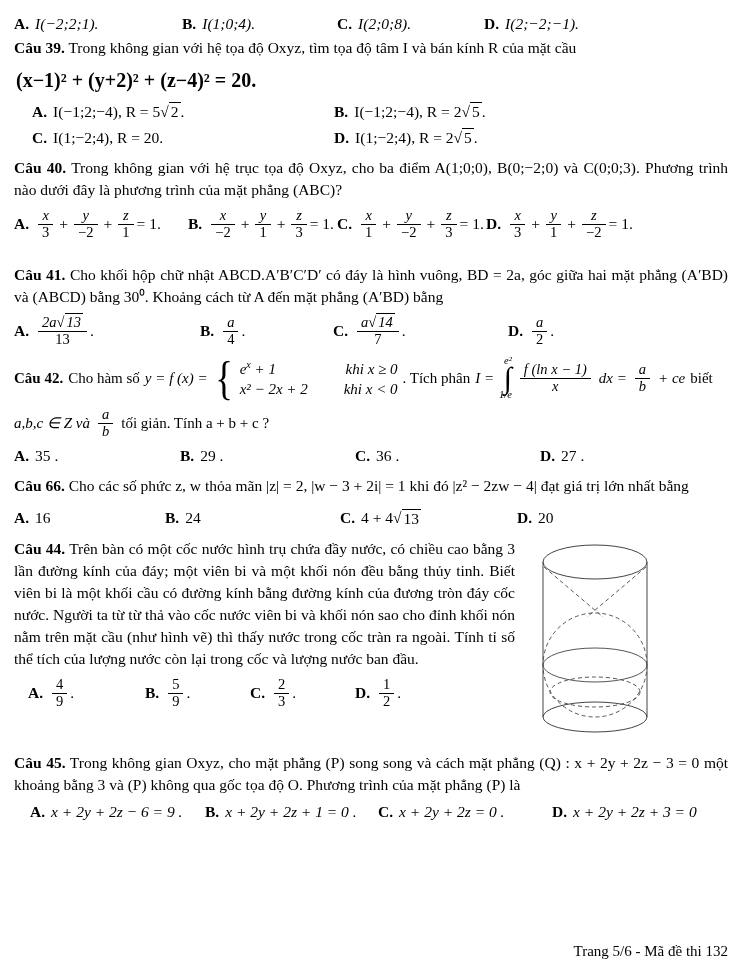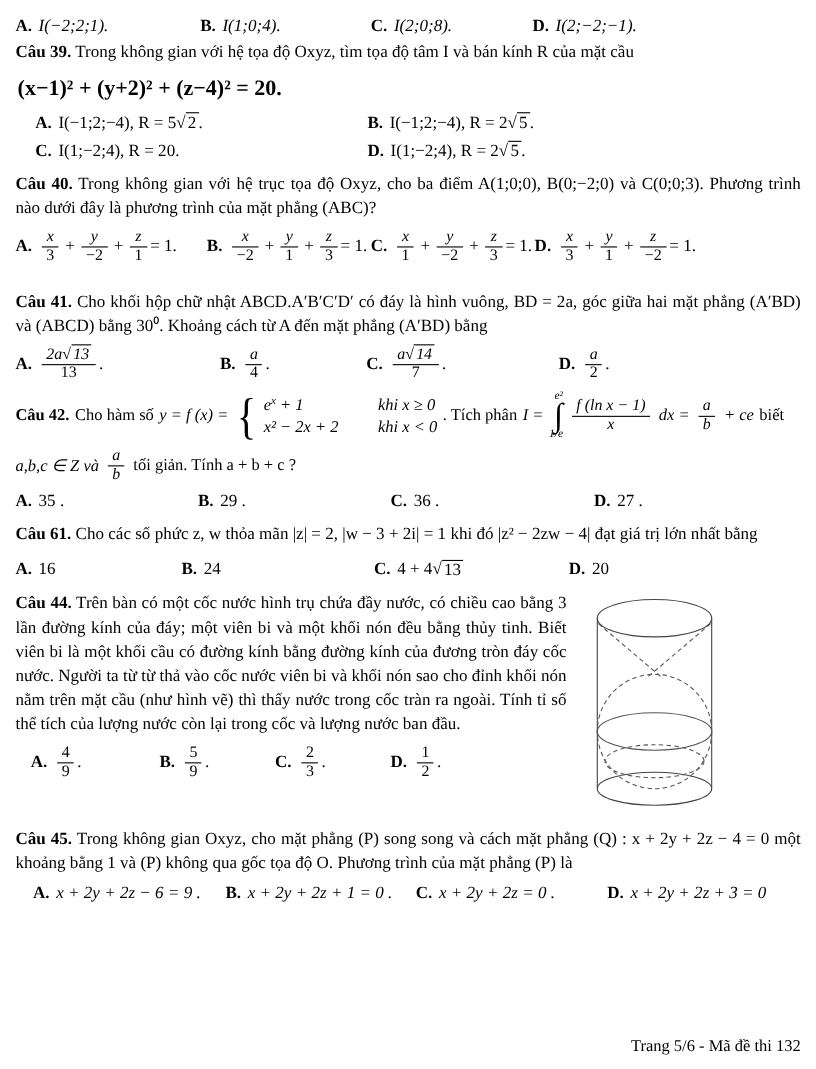--- a/index.html
+++ b/index.html
@@ -18,21 +18,21 @@
   .lb { font-weight:bold; margin-right:6px; }
   .rad:not(:empty) { border-top:1px solid #000; padding:0 2px; }
   .frac { display:inline-flex; flex-direction:column; text-align:center;
           line-height:1.1; vertical-align:middle; margin:0 3px; font-size:14.5px; }
   .frac .num { border-bottom:1px solid #000; padding:0 4px; display:block; }
   .frac .den { padding:0 4px; display:block; }
   .op { margin:0 3px; }
   .q42line { display:flex; align-items:center; gap:5px; margin:8px 0 2px 0; white-space:nowrap; font-size:15px; }
   .brace { font-size:46px; font-weight:300; line-height:0.85; transform:scaleX(0.8); }
   .casecol { display:inline-flex; flex-direction:column; gap:3px; }
-  .caserow { display:flex; gap:12px; align-items:baseline; }
+  .caserow { display:flex; gap:12px; align-items:baseline;justify-content:space-between; }
   .caseexpr { min-width:92px; font-style:italic; }
   .casecond { font-style:italic; }
   .intgrp { display:inline-flex; flex-direction:column; align-items:flex-end; line-height:1; }
   .isym { font-size:30px; line-height:0.8; }
   .ilim { font-size:10.5px; font-style:italic; }
   .fig { float:right; width:205px; height:202px; margin:2px 0 2px 8px; }
   .footer { position:absolute; right:14px; bottom:12px; font-size:15px; }
   .clr { clear:both; }
   sup { font-size:10px; }
 </style>
@@ -266,21 +266,21 @@
           <span>36 .</span>
         </span>
       <span class="ans">
           <b class="lb">D.</b>
           <span>27 .</span>
         </span>
     </div>
   </div>
 
   <div style="margin-top:10px">
-    <p class="q"><b class="qlab">Câu 61.</b> <span>Cho các số phức z, w thỏa mãn |z| = 2, |w − 3 + 2i| = 1 khi đó |z² − 2zw − 4| đạt giá trị lớn nhất bằng</span></p>
+    <p class="q"><b class="qlab">Câu 66.</b> <span>Cho các số phức z, w thỏa mãn |z| = 2, |w − 3 + 2i| = 1 khi đó |z² − 2zw − 4| đạt giá trị lớn nhất bằng</span></p>
     <div class="arow" style="margin-top:12px">
       <span class="ans" style="width:151px">
           <b class="lb">A.</b>
           <span>16</span>
           <span class="rad"></span>
         </span>
       <span class="ans" style="width:175px">
           <b class="lb">B.</b>
           <span>24</span>
           <span class="rad"></span>
@@ -352,21 +352,21 @@
             <span class="num">1</span>
             <span class="den">2</span>
           </span>
           <span>.</span>
         </span>
     </div>
     <div class="clr"></div>
   </div>
 
   <div style="margin-top:8px">
-    <p class="q"><b class="qlab">Câu 45.</b> <span>Trong không gian Oxyz, cho mặt phẳng (P) song song và cách mặt phẳng (Q) : x + 2y + 2z − 4 = 0 một khoảng bằng 1 và (P) không qua gốc tọa độ O. Phương trình của mặt phẳng (P) là</span></p>
+    <p class="q"><b class="qlab">Câu 45.</b> <span>Trong không gian Oxyz, cho mặt phẳng (P) song song và cách mặt phẳng (Q) : x + 2y + 2z − 3 = 0 một khoảng bằng 3 và (P) không qua gốc tọa độ O. Phương trình của mặt phẳng (P) là</span></p>
     <div class="arow" style="padding-left:16px">
       <span class="ans" style="width:175px">
           <b class="lb">A.</b>
           <i>x + 2y + 2z − 6 = 9 .</i>
         </span>
       <span class="ans" style="width:173px">
           <b class="lb">B.</b>
           <i>x + 2y + 2z + 1 = 0 .</i>
         </span>
       <span class="ans" style="width:174px">

